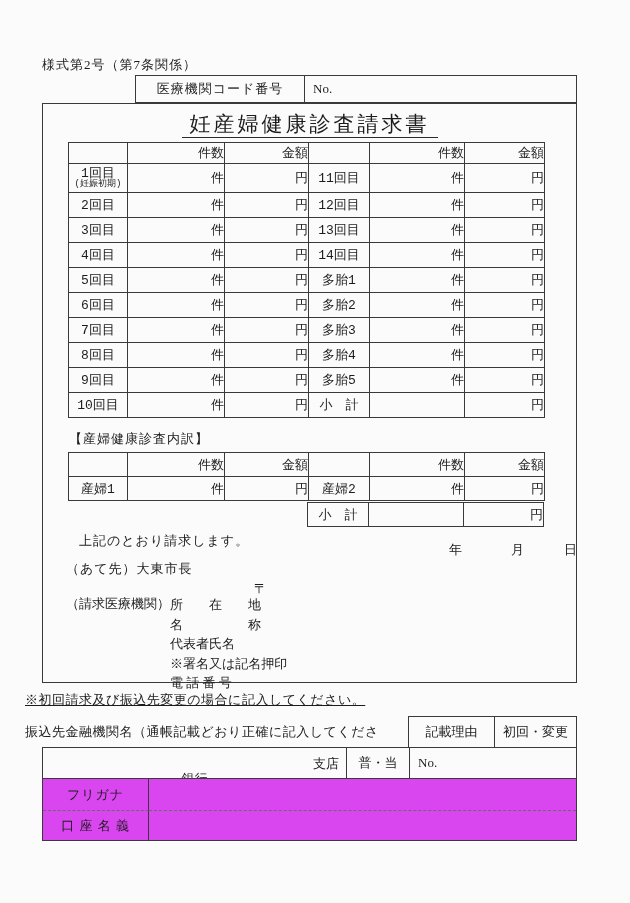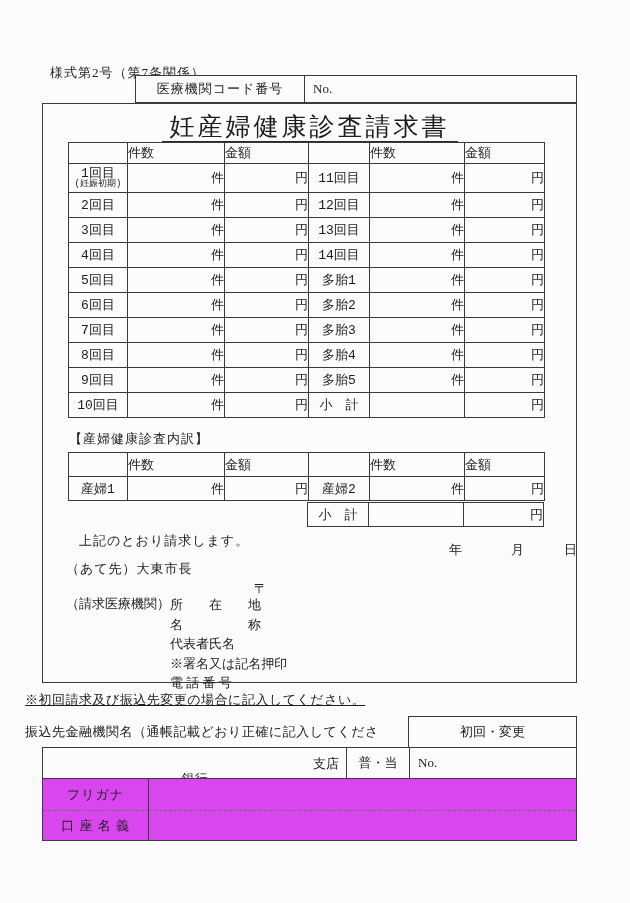--- a/index.html
+++ b/index.html
@@ -8,40 +8,40 @@
     width:630px;height:903px;
     background:#fbfbfb;
     color:#1c1c1c;
     font-family:"Liberation Serif","DejaVu Serif",serif;
     font-size:13px;
     overflow:hidden;
   }
   .abs{position:absolute;}
 
   
-  .form-number{left:42px;top:64px;letter-spacing:1px;margin-left:8px;}
+  .form-number{left:42px;top:56px;letter-spacing:1px;}
 
   
   .code-box{left:135px;top:75px;width:442px;height:28px;border:1px solid #3a3a3a;display:flex;box-sizing:border-box;background:#fbfbfb;}
   .code-box .c1{width:168px;border-right:1px solid #3a3a3a;display:flex;align-items:center;justify-content:center;letter-spacing:1px;}
   .code-box .c2{flex:1;display:flex;align-items:center;padding-left:8px;}
 
   
   .main-box{left:42px;top:103px;width:535px;height:580px;border:1px solid #3a3a3a;box-sizing:border-box;background:#fbfbfb;}
   .title-wrap{left:0;top:6px;width:100%;text-align:center;}
-  .title-wrap span{font-size:25px;letter-spacing:3px;border-bottom:1px solid #2a2a2a;padding:0 8px 1px 8px;}
+  .title-wrap span{font-size:21px;letter-spacing:3px;border-bottom:1px solid #2a2a2a;padding:0 8px 1px 8px;}
 
   
   table.grid{border-collapse:collapse;table-layout:fixed;background:#fbfbfb;}
   table.grid td{border:1px solid #3a3a3a;padding:0;font-size:13px;overflow:hidden;vertical-align:middle;}
   td.lbl{text-align:center;font-family:Liberation Mono, monospace;}
   td.cnt{text-align:right;padding-right:14px;}
   td.amt{text-align:right;padding-right:8px;}
   tr.hrow{height:21px;}
-  tr.hrow td{text-align:left;}
+  tr.hrow td{text-align:right;}
   tr.r1{height:29px;}
   .main-grid tr{height:25px;}
   .main-grid tr.hrow{height:21px;}
   .main-grid tr.r1{height:29px;}
   .pp-grid tr{height:24px;}
   .sub2{display:block;font-size:9px;line-height:9px;margin-top:-1px;}
   .l-main{display:block;line-height:14px;}
 
   .main-grid{left:25px;top:38px;}
   .pp-head{left:26px;top:326px;letter-spacing:1px;}
@@ -274,20 +274,21 @@
       </div>
     </div>
 
   </div>
 
   <div class="abs fill-note">※初回請求及び振込先変更の場合に記入してください。</div>
 
   <div class="abs bank-instruction">振込先金融機関名（通帳記載どおり正確に記入してくださ</div>
 
   <div class="abs reason-box">
+    <div class="c1">記載理由</div>
     <div class="c2">初回・変更</div>
   </div>
 
   <div class="abs bank-row">
     <div class="c1">
       <span class="bank">銀行</span>
       <span class="branch">支店</span>
     </div>
     <div class="c2">普・当</div>
     <div class="c3">No.</div>

